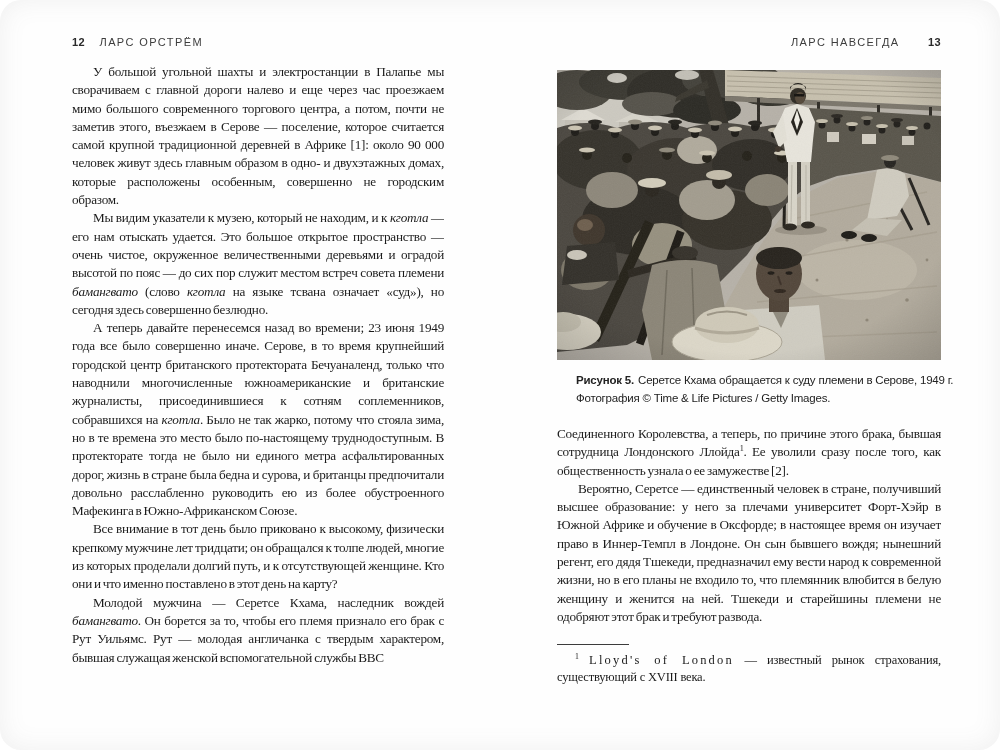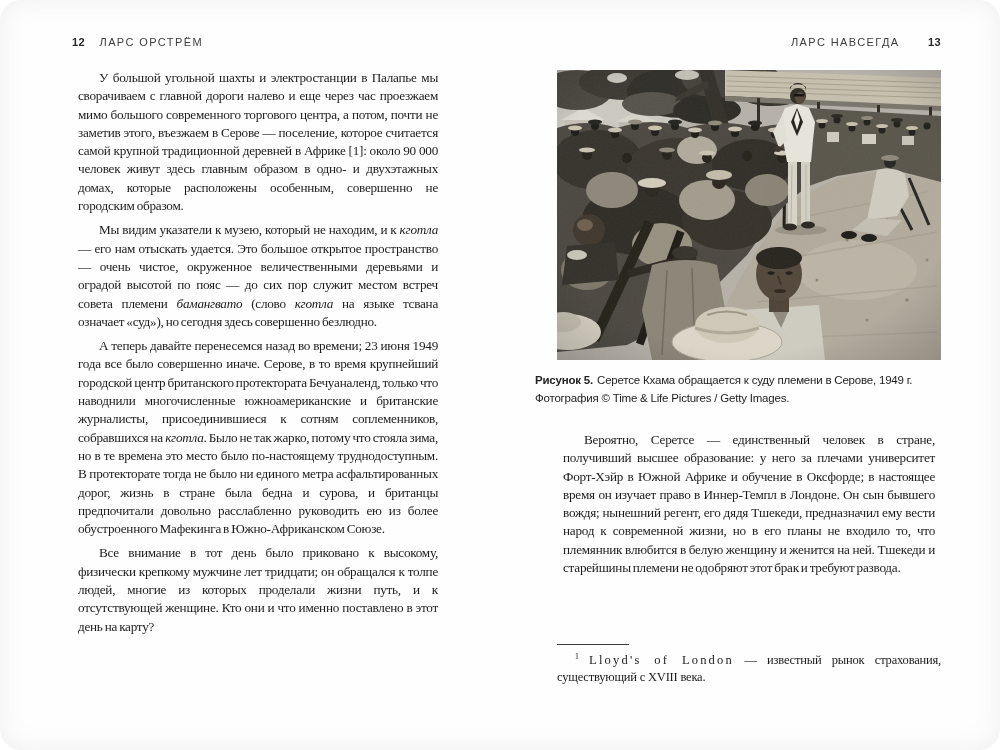--- a/index.html
+++ b/index.html
@@ -19,31 +19,31 @@
   .rh-right{right:59px;text-align:right;}
   .rh-left .pagenum{margin-right:10px;}
   .rh-right .pagenum{margin-left:24px;}
 
   .textcol{
     position:absolute;
     font-size:13.2px;line-height:18.3px;
     letter-spacing:-0.25px;word-spacing:-1px;
     text-align:justify;overflow:hidden;
   }
-  .textcol p{margin:6px;}
+  .textcol p{margin:0;}
   .textcol p.indent{text-indent:21px;}
   .left-col{left:72px;top:63px;width:372px;height:648px;}
   .right-col{left:557px;top:425px;width:384px;height:216px;}
   sup{font-size:0.62em;vertical-align:super;line-height:0;}
 
   .figure{position:absolute;left:557px;top:70px;width:384px;height:290px;}
   .figure svg{display:block;width:384px;height:290px;}
 
   .figcaption{
-    position:absolute;left:535px;top:371px;width:384px;
+    position:absolute;left:576px;top:371px;width:384px;
     font-family:"Liberation Sans","DejaVu Sans",sans-serif;
     font-size:11.5px;line-height:18px;letter-spacing:-0.2px;color:#222;
     text-align:left;
   }
   .figcaption .cap-label{font-weight:bold;margin-right:4px;}
 
   .footnote{position:absolute;left:557px;top:644px;width:384px;}
   .footnote-rule{width:72px;height:1px;background:#3c3c3c;margin-bottom:7px;}
   .footnote p{
     margin:0;font-size:12.5px;line-height:16.5px;text-indent:18px;
@@ -62,21 +62,22 @@
   </div>
   <div class="running-head rh-right">
     <span>ЛАРС НАВСЕГДА</span>
     <span class="pagenum">13</span>
   </div>
 
   <div class="textcol left-col">
     <p class="indent">У большой угольной шахты и электростанции в Палапье мы сворачиваем с главной дороги налево и еще через час проезжаем мимо большого современного торгового центра, а потом, почти не заметив этого, въезжаем в Серове — поселение, которое считается самой крупной традиционной деревней в Африке [1]: около 90 000 человек живут здесь главным образом в одно- и двухэтажных домах, которые расположены особенным, совершенно не городским образом.</p>
     <p class="indent">Мы видим указатели к музею, который не находим, и к <i>кготла</i> — его нам отыскать удается. Это большое открытое пространство — очень чистое, окруженное величественными деревьями и оградой высотой по пояс — до сих пор служит местом встреч совета племени <i>бамангвато</i> (слово <i>кготла</i> на языке тсвана означает «суд»), но сегодня здесь совершенно безлюдно.</p>
     <p class="indent">А теперь давайте перенесемся назад во времени; 23 июня 1949 года все было совершенно иначе. Серове, в то время крупнейший городской центр британского протектората Бечуаналенд, только что наводнили многочисленные южноамериканские и британские журналисты, присоединившиеся к сотням соплеменников, собравшихся на <i>кготла</i>. Было не так жарко, потому что стояла зима, но в те времена это место было по-настоящему труднодоступным. В протекторате тогда не было ни единого метра асфальтированных дорог, жизнь в стране была бедна и сурова, и британцы предпочитали довольно расслабленно руководить ею из более обустроенного Мафекинга в Южно-Африканском Союзе.</p>
-    <p class="indent">Все внимание в тот день было приковано к высокому, физически крепкому мужчине лет тридцати; он обращался к толпе людей, многие из которых проделали жизни путь, и к отсутствующей женщине. Кто они и что именно поставлено в этот день на карту?</p>
+    <p class="indent">Все внимание в тот день было приковано к высокому, физически крепкому мужчине лет тридцати; он обращался к толпе людей, многие из которых проделали долгий путь, и к отсутствующей женщине. Кто они и что именно поставлено в этот день на карту?</p>
+    <p class="indent">Молодой мужчина — Серетсе Кхама, наследник вождей <i>бамангвато</i>. Он борется за то, чтобы его племя признало его брак с Рут Уильямс. Рут — молодая англичанка с твердым характером, бывшая служащая женской вспомогательной службы ВВС</p>
   </div>
 
   <div class="figure">
     <svg viewBox="0 0 384 290" xmlns="http://www.w3.org/2000/svg">
       <defs>
         <filter id="grain">
             <feTurbulence type="fractalNoise" baseFrequency="0.9" numOctaves="2"></feTurbulence>
             <feColorMatrix type="saturate" values="0"></feColorMatrix>
           </filter>
         <radialGradient id="vig" cx="50%" cy="45%" r="75%">
@@ -279,20 +280,21 @@
       <rect width="384" height="290" fill="url(#vig)"></rect>
       <rect width="384" height="290" filter="url(#grain)" opacity="0.07"></rect>
     </svg>
   </div>
 
   <div class="figcaption">
     <span class="cap-label">Рисунок 5.</span><span>Серетсе Кхама обращается к суду племени в Серове, 1949 г. Фотография © Time &amp; Life Pictures / Getty Images.</span>
   </div>
 
   <div class="textcol right-col">
+    <p>Соединенного Королевства, а теперь, по причине этого брака, бывшая сотрудница Лондонского Ллойда<sup>1</sup>. Ее уволили сразу после того, как общественность узнала о ее замужестве [2].</p>
     <p class="indent">Вероятно, Серетсе — единственный человек в стране, получивший высшее образование: у него за плечами университет Форт-Хэйр в Южной Африке и обучение в Оксфорде; в настоящее время он изучает право в Иннер-Темпл в Лондоне. Он сын бывшего вождя; нынешний регент, его дядя Тшекеди, предназначил ему вести народ к современной жизни, но в его планы не входило то, что племянник влюбится в белую женщину и женится на ней. Тшекеди и старейшины племени не одобряют этот брак и требуют развода.</p>
   </div>
 
   <div class="footnote">
     <div class="footnote-rule"></div>
     <p><sup>1</sup> <span class="ls">Lloyd's of London</span> — известный рынок страхования, существующий с XVIII века.</p>
   </div>
 
 </div>
 

